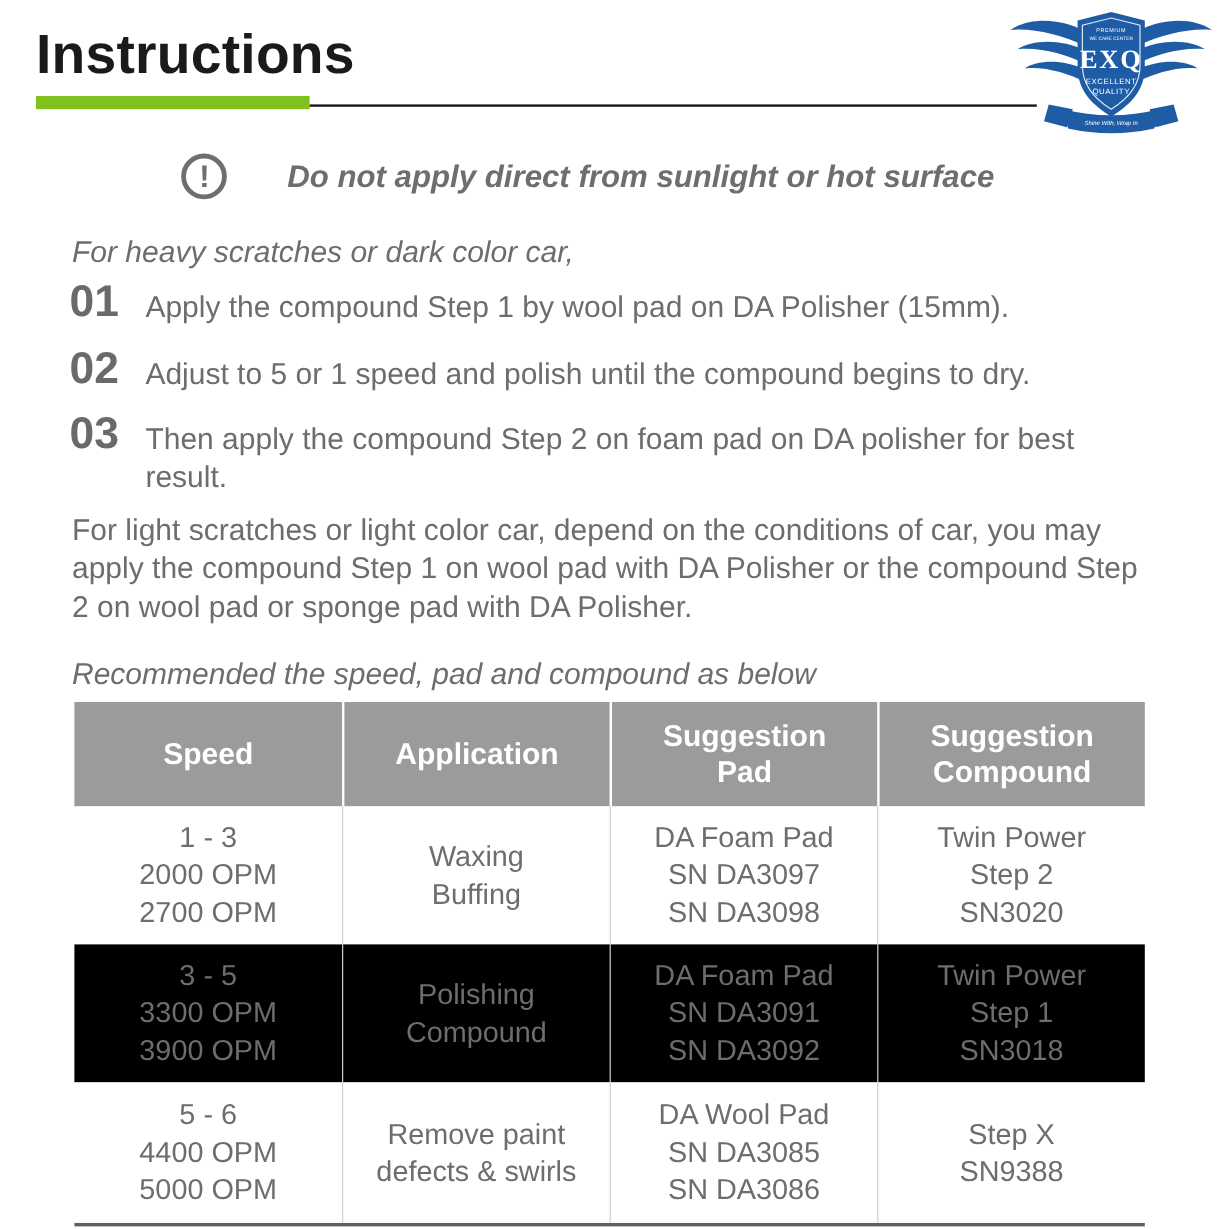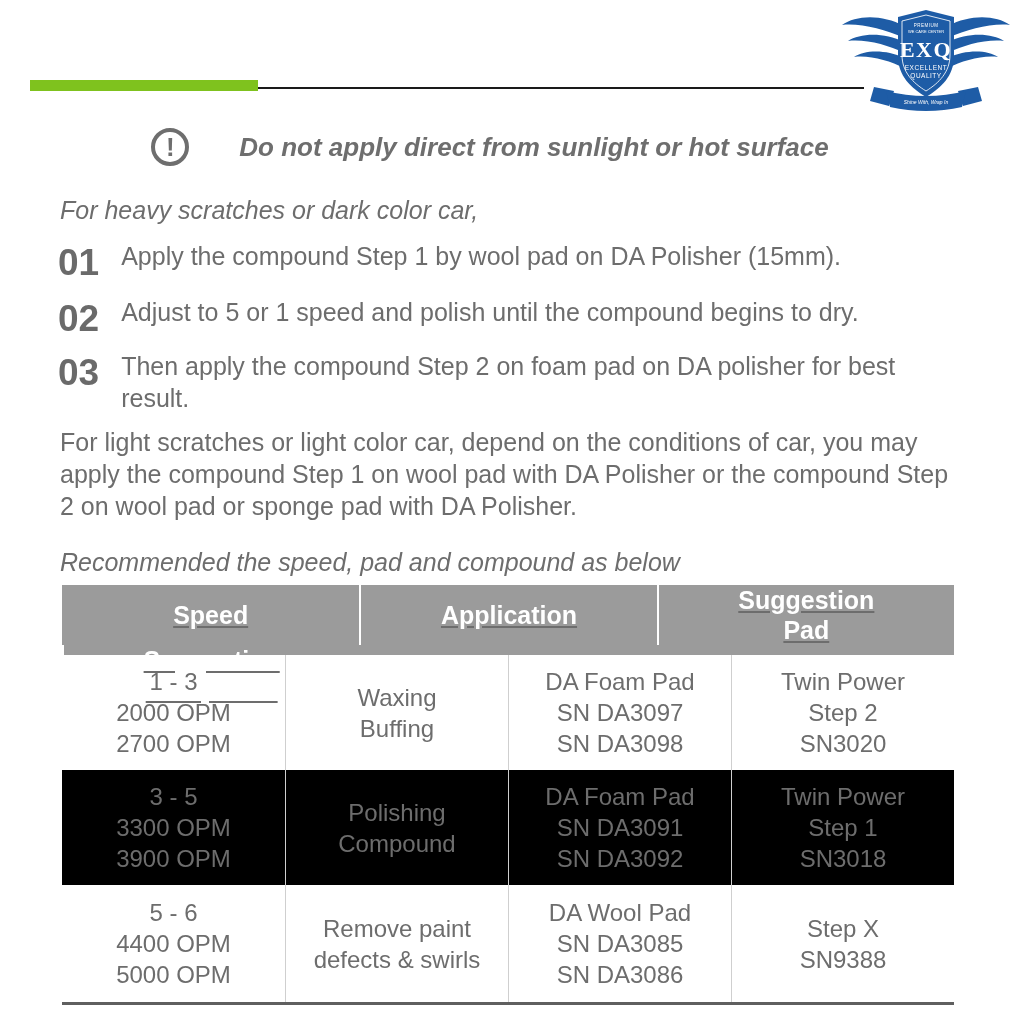--- a/index.html
+++ b/index.html
@@ -97,21 +97,20 @@
   }
   .step-1 { top: 232px; }
   .step-2 { top: 288px; }
   .step-3 { top: 342px; }
   .step-num {
     font-size: 37px;
     font-weight: 700;
     color: #6a6a6a;
     line-height: 38px;
     flex: 0 0 auto;
-    margin-top: 12px;
   }
   .step-text {
     font-size: 25px;
     line-height: 32px;
     color: #6d6d6d;
     padding-top: 8px;
     max-width: 828px;
   }
   .p-light {
     position: absolute;
@@ -136,24 +135,23 @@
   
   .spec-table {
     position: absolute;
     left: 62px;
     top: 585px;
     width: 892px;
     border-bottom: 3px solid #5f5f5f;
   }
   .spec-table-header {
     display: grid;
-    grid-template-columns: 1fr 1fr 1fr;
+    grid-template-columns: 1fr 1fr 1fr 1fr;
     background: #9b9b9b;
-    height: 70px;
-    text-decoration: underline;
+    height: 87px;
   }
   .th {
     display: flex;
     align-items: center;
     justify-content: center;
     text-align: center;
     color: #ffffff;
     font-size: 25px;
     font-weight: 700;
     line-height: 30px;
@@ -181,20 +179,21 @@
   .td + .td { border-left: 1px solid #cfcfcf; }
 
   
   .logo-serif { font-family: "Liberation Serif", serif; }
 </style>
 </head>
 <body>
 
 <div class="page">
 
+  <div class="page-title">Instructions</div>
   <div class="title-underline-green"></div>
   <div class="title-rule"></div>
 
   <svg class="brand-logo" viewBox="0 0 172 106">
     <g fill="#1e5ca6">
       <path d="M64,20 C42,8 16,9 2,19 C20,17 44,23 64,32 Z"></path>
       <path d="M64,36 C44,26 20,27 8,35 C26,33 48,39 64,47 Z"></path>
       <path d="M64,52 C46,43 24,44 14,51 C30,49 50,55 64,62 Z"></path>
       <g transform="scale(-1,1) translate(-172,0)">
         <path d="M64,20 C42,8 16,9 2,19 C20,17 44,23 64,32 Z"></path>

